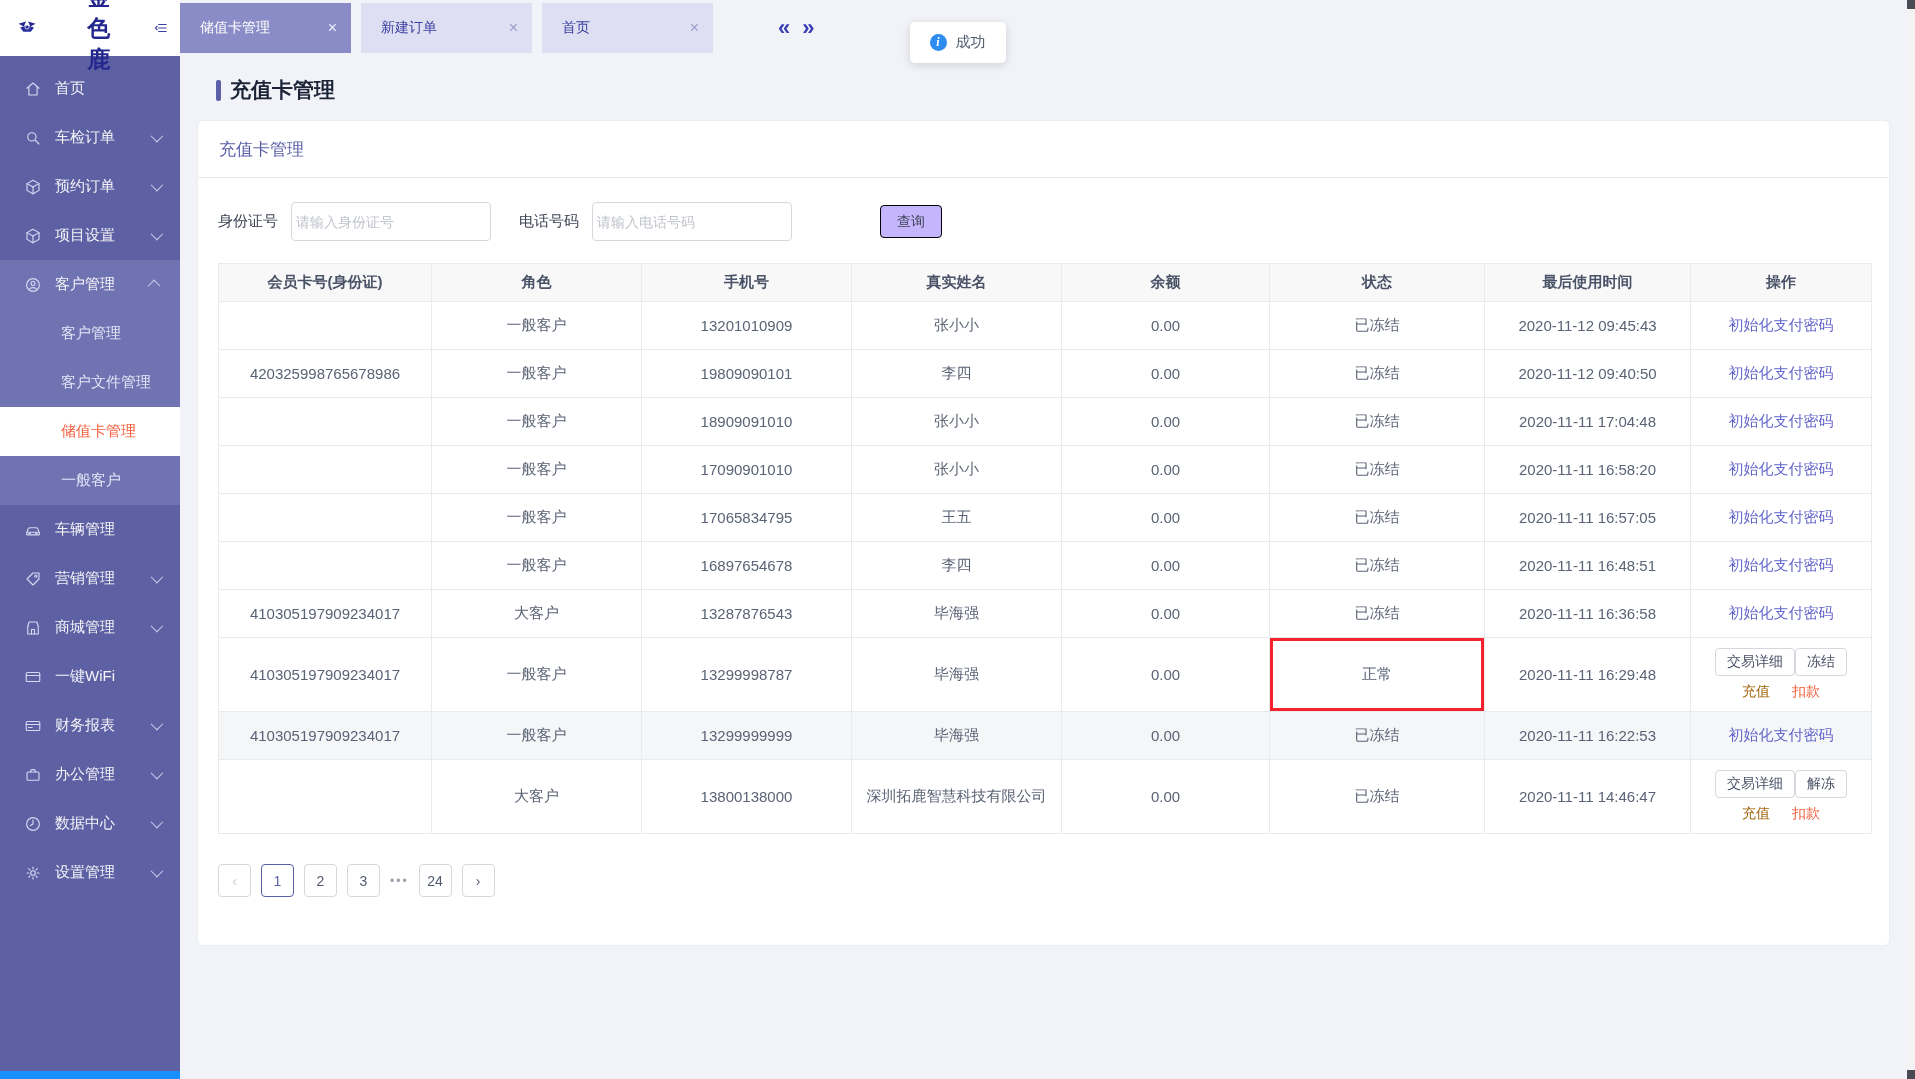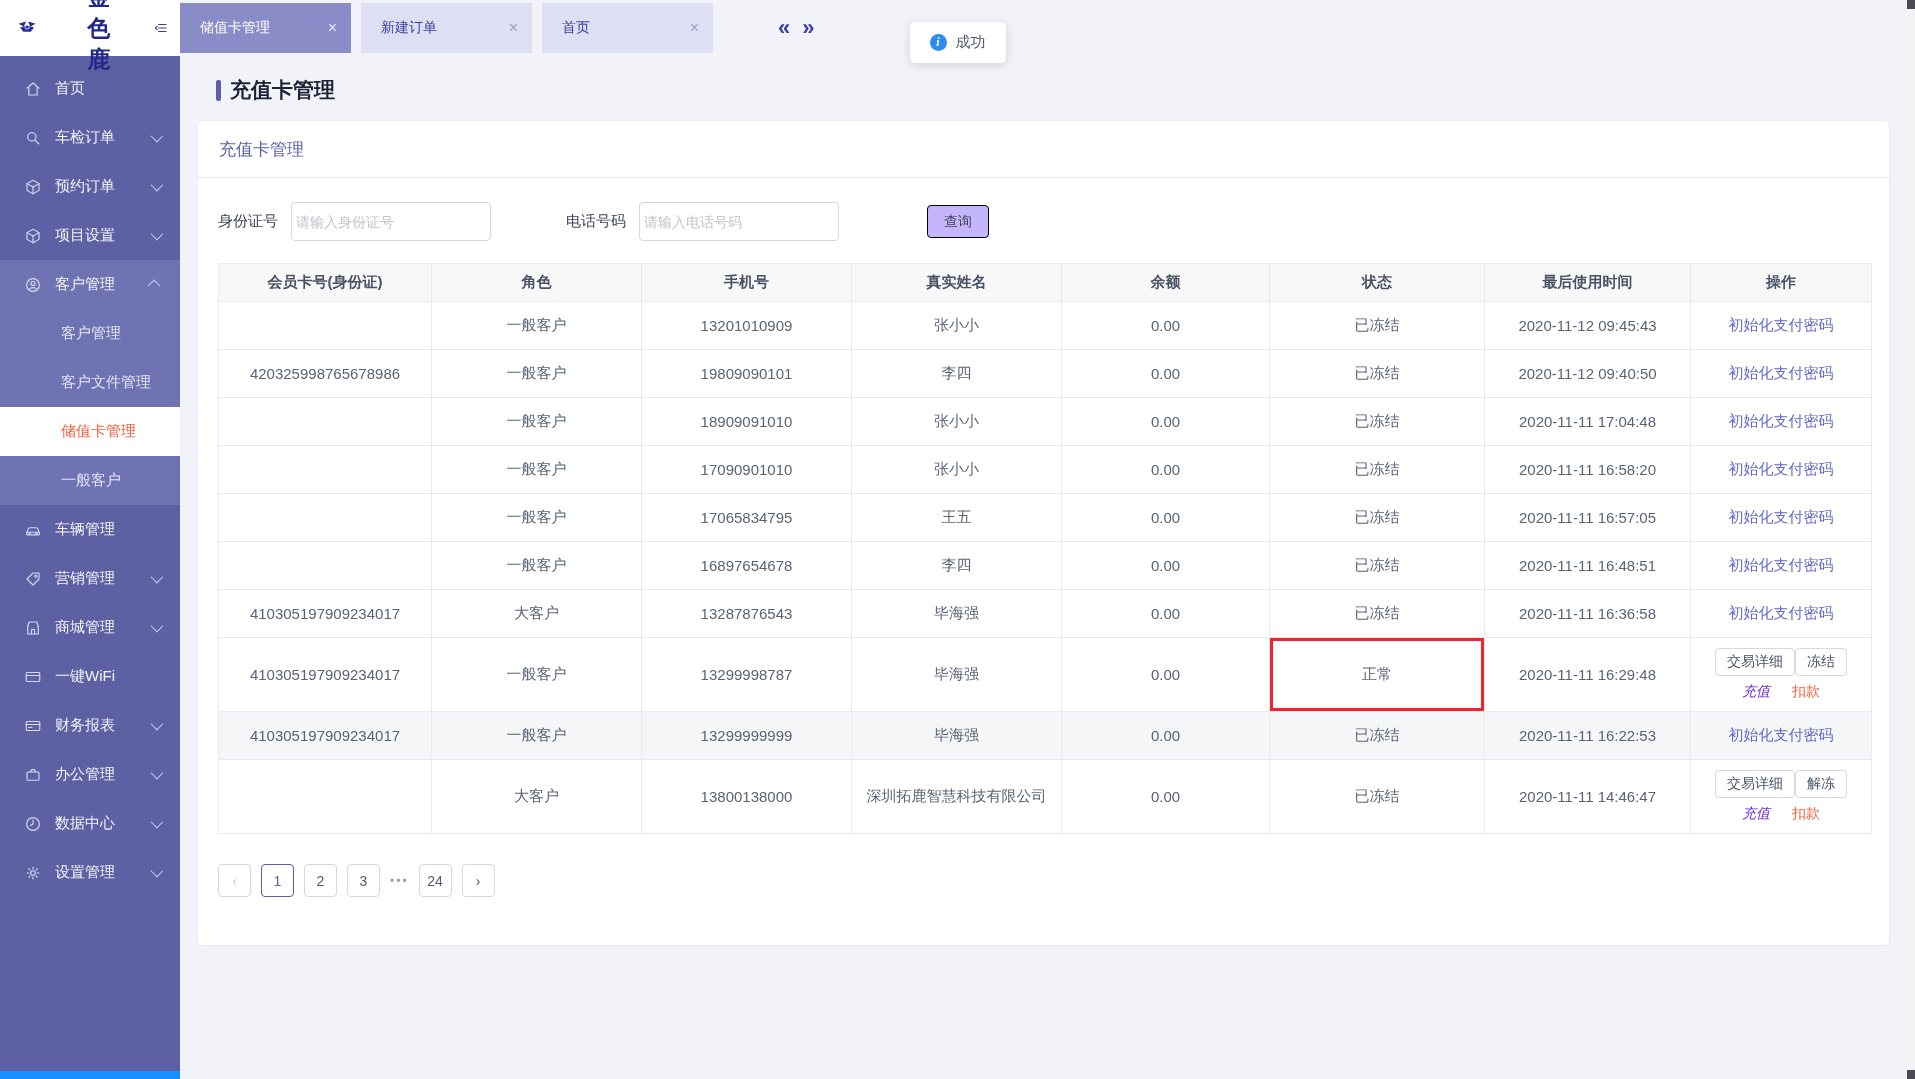--- a/index.html
+++ b/index.html
@@ -72,21 +72,21 @@
     word-break:break-all; }
   th { background:#f8f8f9; color:#4a5267; font-weight:bold; height:38px; font-size:15px; }
   td { height:48px; color:#5a6375; background:#fff; }
   tr.hovered td { background:#f5f6f8; }
   td.status-cell-hl { box-shadow:inset 0 0 0 3px #f5222d; }
   .link { color:#6266c9; cursor:pointer; }
   .act-btn-row { display:flex; justify-content:center; margin:6px 0 7px 0; }
   .act-btn { background:#fff; border:1px solid #d5d8de; border-radius:4px; padding:4px 11px;
     font-size:14px; color:#4a5267; cursor:pointer; font-family:"Liberation Sans",sans-serif; white-space:nowrap; }
   .act-link-row { display:flex; justify-content:center; gap:22px; margin-bottom:6px; font-size:14px; }
-  .act-link.green { color:#6d28d9; cursor:pointer;font-style:italic; }
+  .act-link.green { color:#a16207; cursor:pointer; }
   .act-link.orange { color:#f25e3a; cursor:pointer; }
 
   
   .pagination { display:flex; align-items:center; gap:10px; margin-top:30px; }
   .pg { min-width:33px; height:33px; border:1px solid #d5d8de; border-radius:4px; background:#fff;
     display:flex; align-items:center; justify-content:center; font-size:14px; color:#515a6e;
     cursor:pointer; padding:0 6px; }
   .pg.active { border-color:#5a5ea8; color:#5a5ea8; }
   .pg.disabled { color:#c8cdd6; cursor:default; }
   .pg-dots { color:#9aa0ac; font-size:12px; letter-spacing:2px; cursor:pointer; }
@@ -275,21 +275,21 @@
 
   <div class="card">
     <div class="card-header">充值卡管理</div>
     <div class="card-body">
 
       <div class="search-row">
         <div class="field">
           <label>身份证号</label>
           <input type="text" placeholder="请输入身份证号" style="">
         </div>
-        <div class="field" style="margin-right:0;margin-left:47px;">
+        <div class="field" style="margin-right:0;">
           <label>电话号码</label>
           <input type="text" placeholder="请输入电话号码" style="">
         </div>
         <button class="query-btn">查询</button>
       </div>
 
       <table>
         <colgroup id="cols">
             <col style="width: 213px;">
             <col style="width: 210px;">

